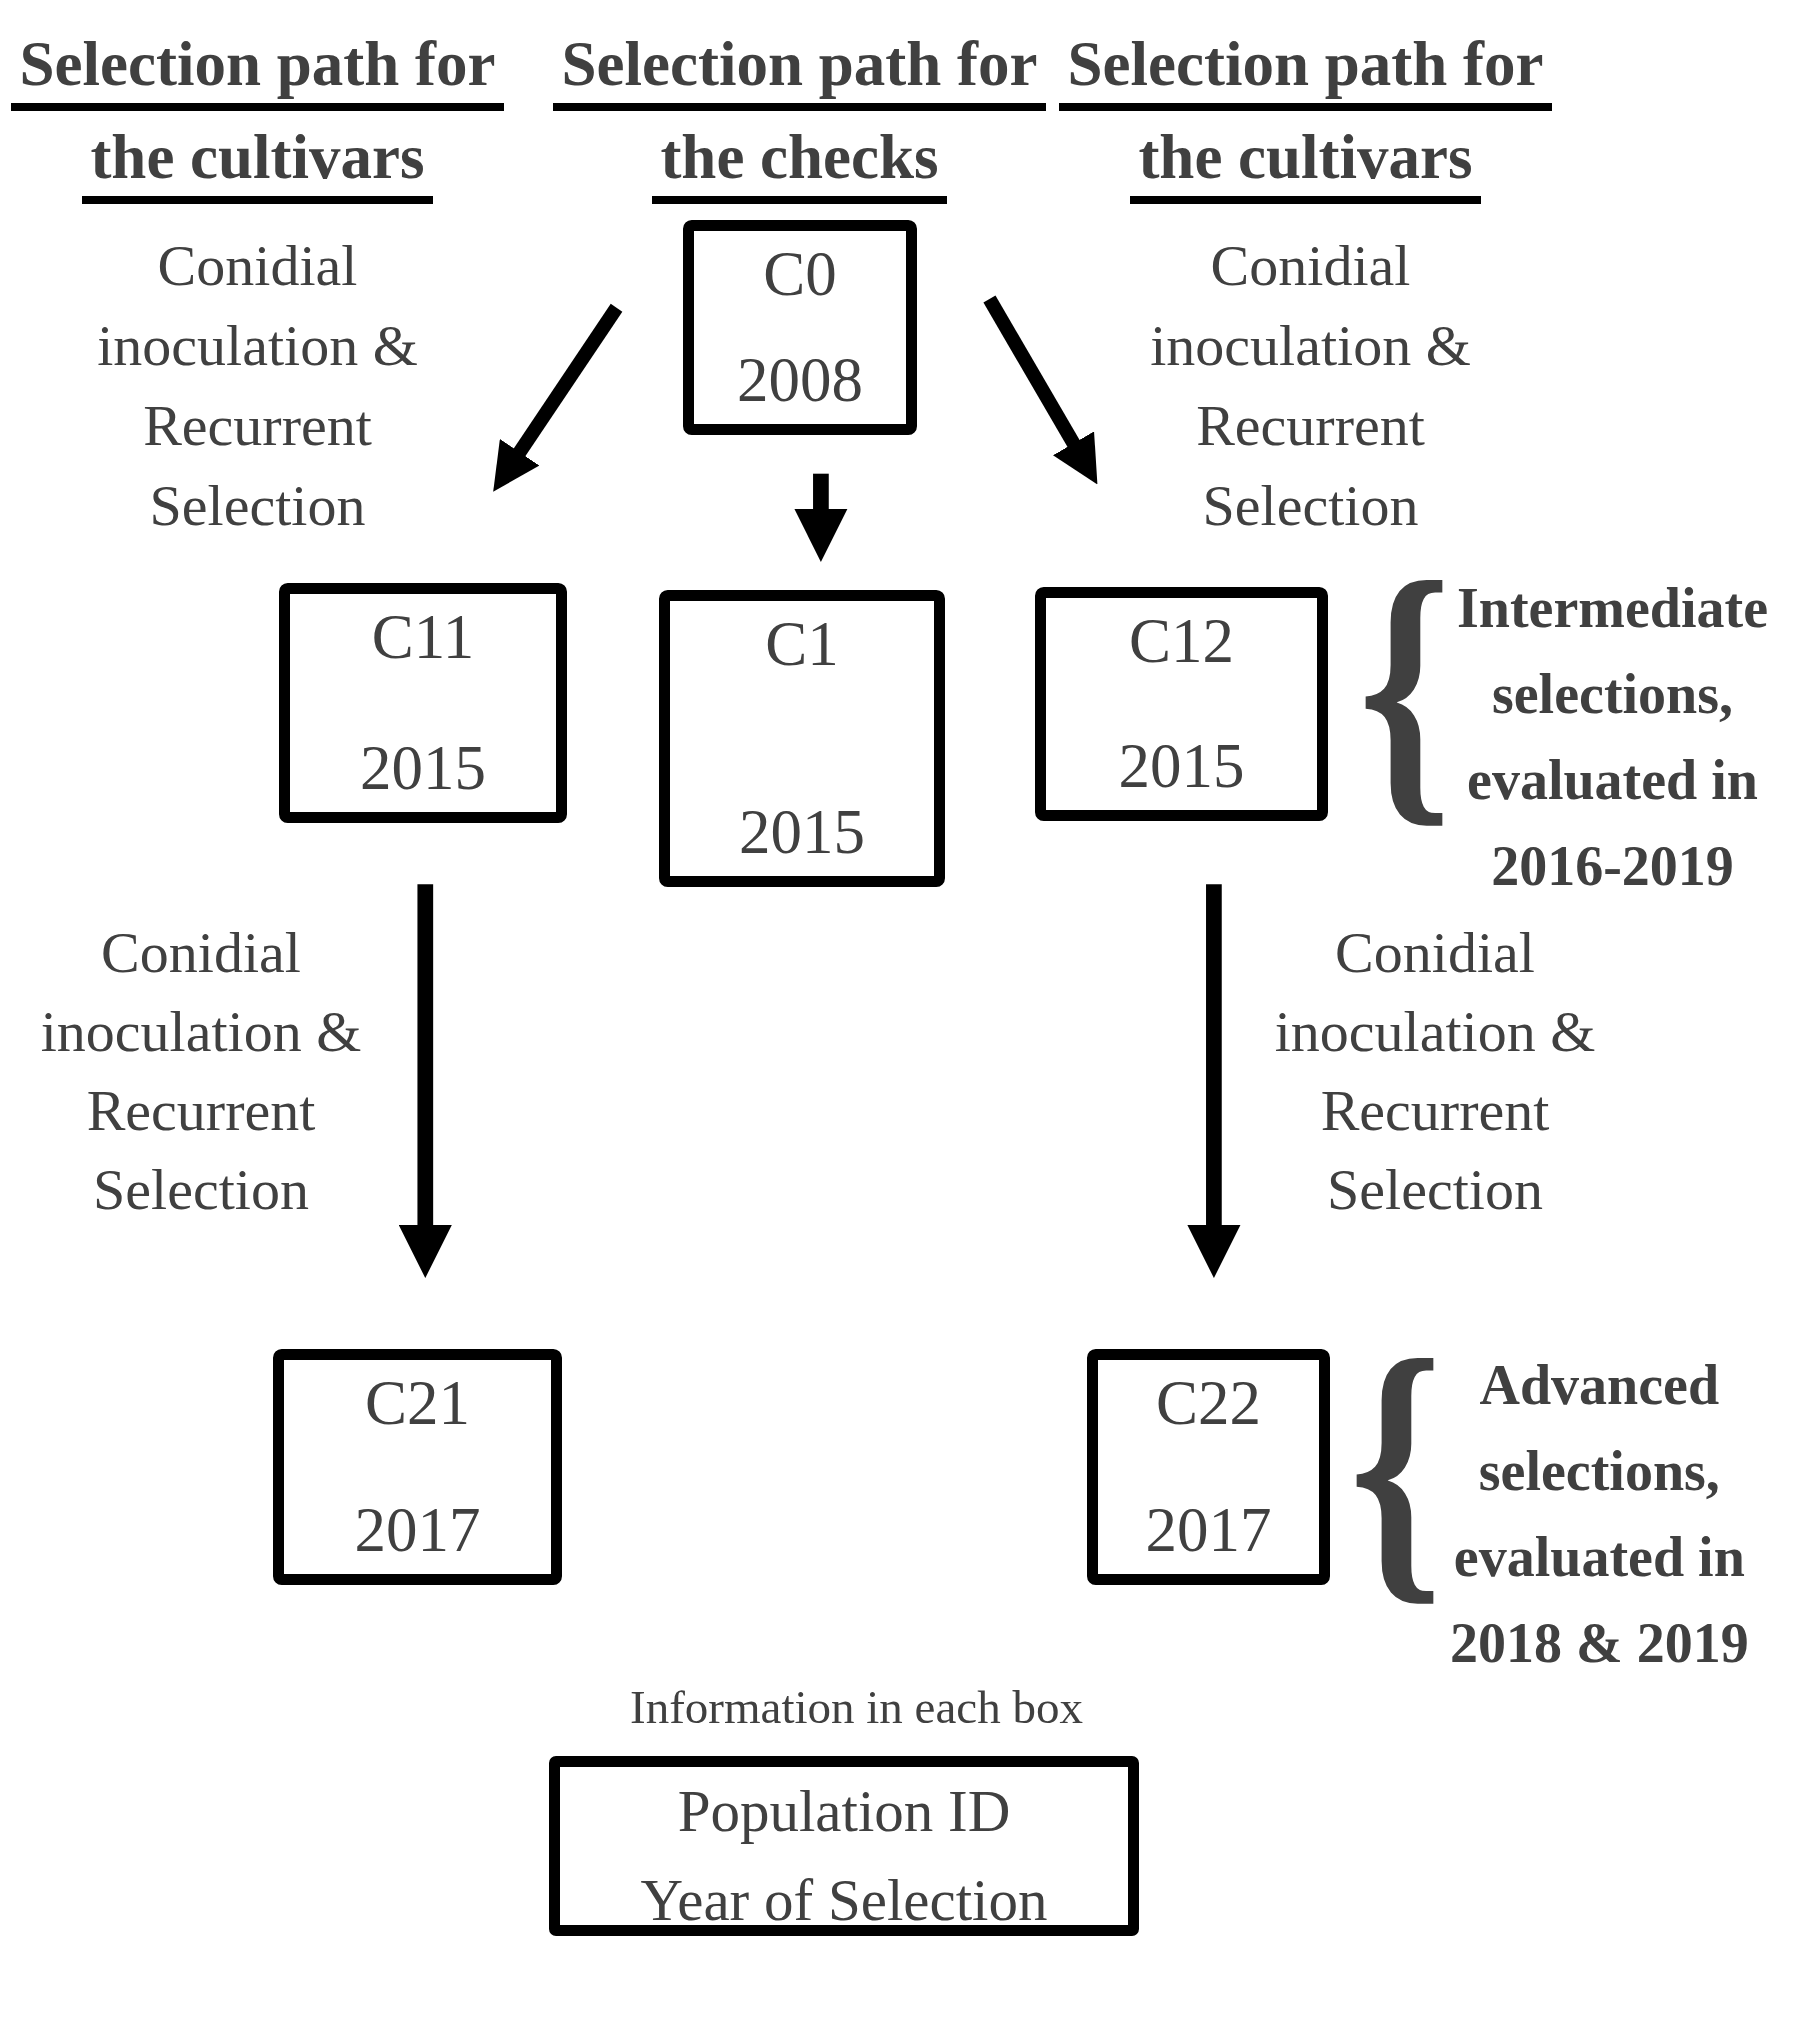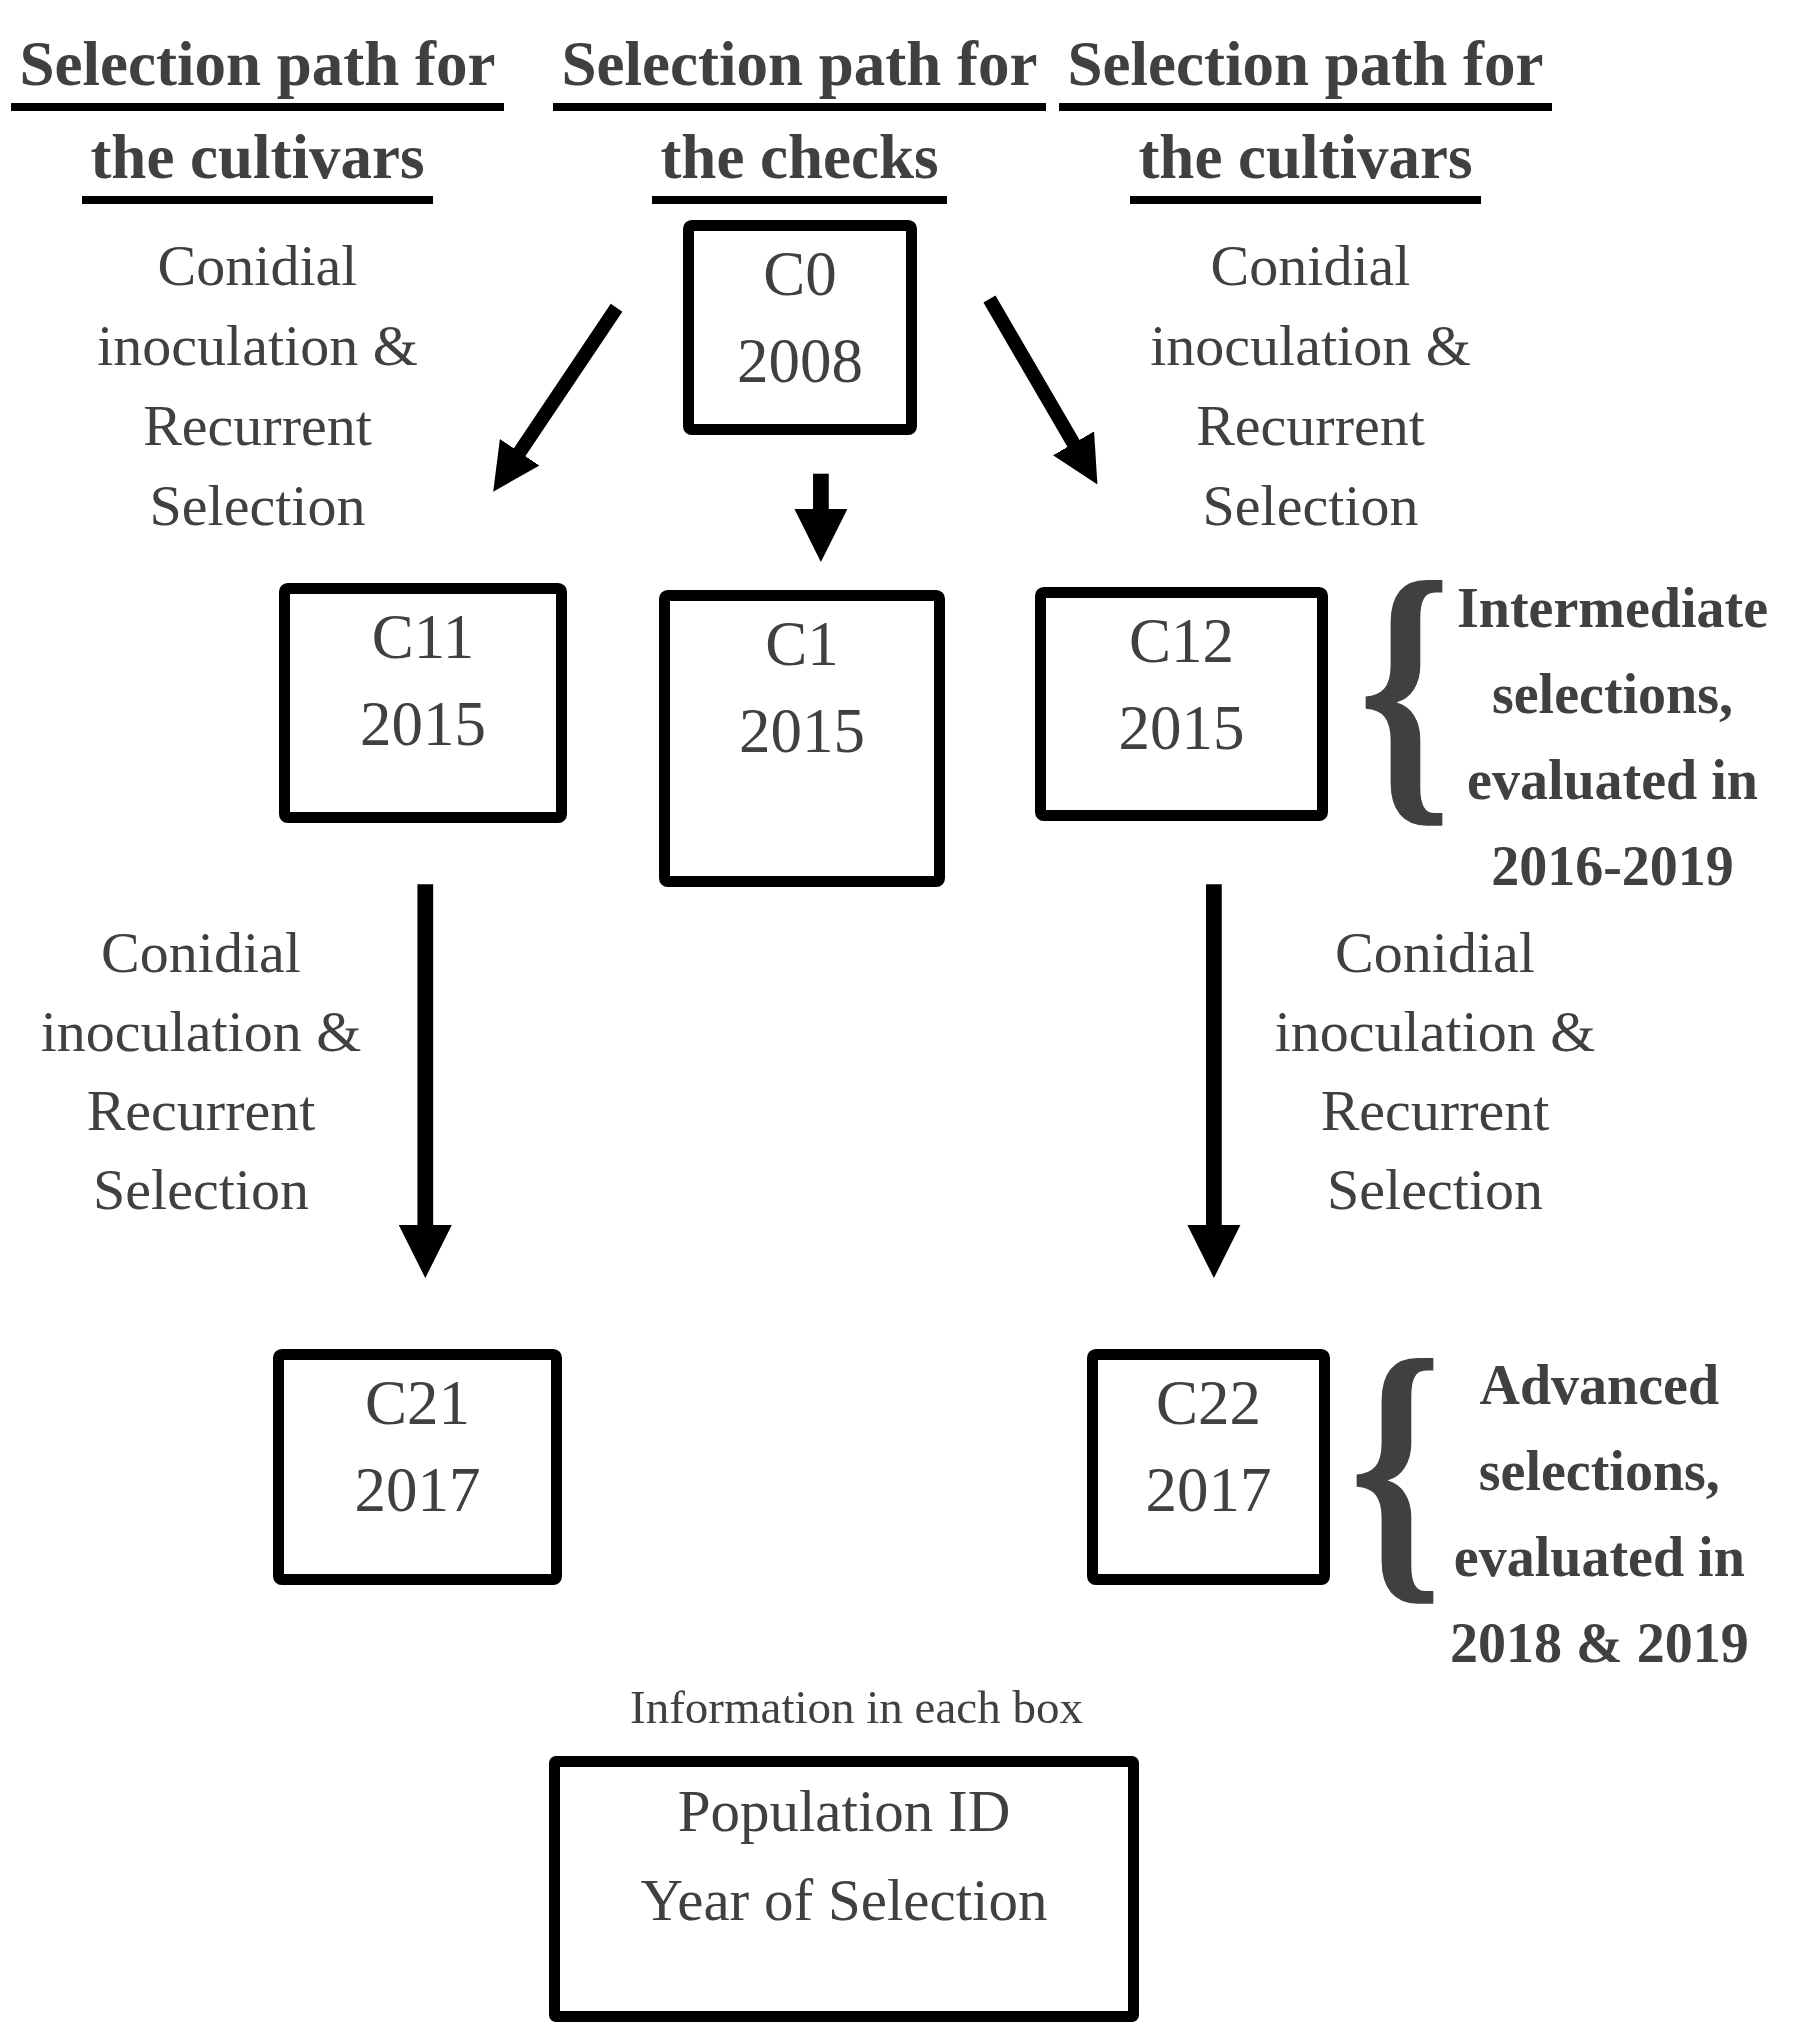--- a/index.html
+++ b/index.html
@@ -40,21 +40,21 @@
 
   .node {
     position: absolute;
     box-sizing: border-box;
     border: 11.4px solid #000000;
     border-radius: 8.7px;
     background: #ffffff;
     display: flex;
     flex-direction: column;
     align-items: center;
-    justify-content: flex-start;
+    justify-content: space-between;
     font-size: 63px;
     line-height: 87px;
     text-align: center;
   }
 
   .brace {
     position: absolute;
     font-weight: bold;
     font-size: 297px;
     line-height: 262px;
@@ -174,19 +174,19 @@
 
   <span class="brace" style="left:1349px; top:1333px;">{</span>
   <div class="ann" style="left:1450px; top:1342px;">
     <div>Advanced</div>
     <div>selections,</div>
     <div>evaluated in</div>
     <div>2018 &amp; 2019</div>
   </div>
 
   <div class="info-title">Information in each box</div>
-  <div class="node legend-box" style="left:549px; top:1756px; width:590px; height:266px;">
+  <div class="node legend-box" style="left:549px; top:1756px; width:590px; height:180px;">
     <div>Population ID</div>
     <div>Year of Selection</div>
   </div>
 
 </div>
 
 
 </body></html>

